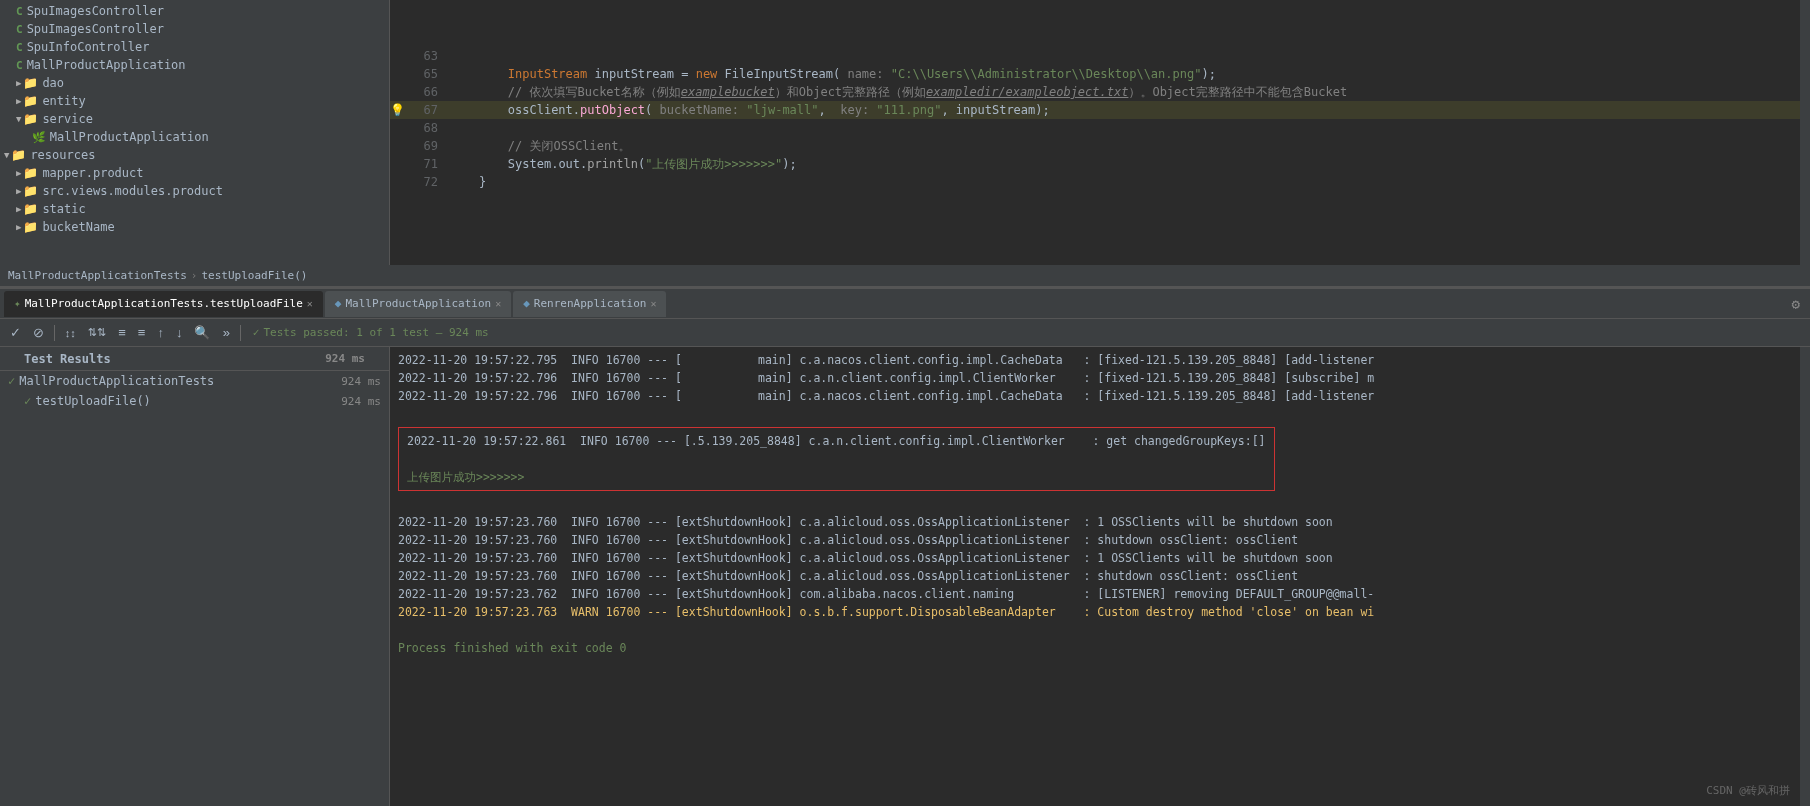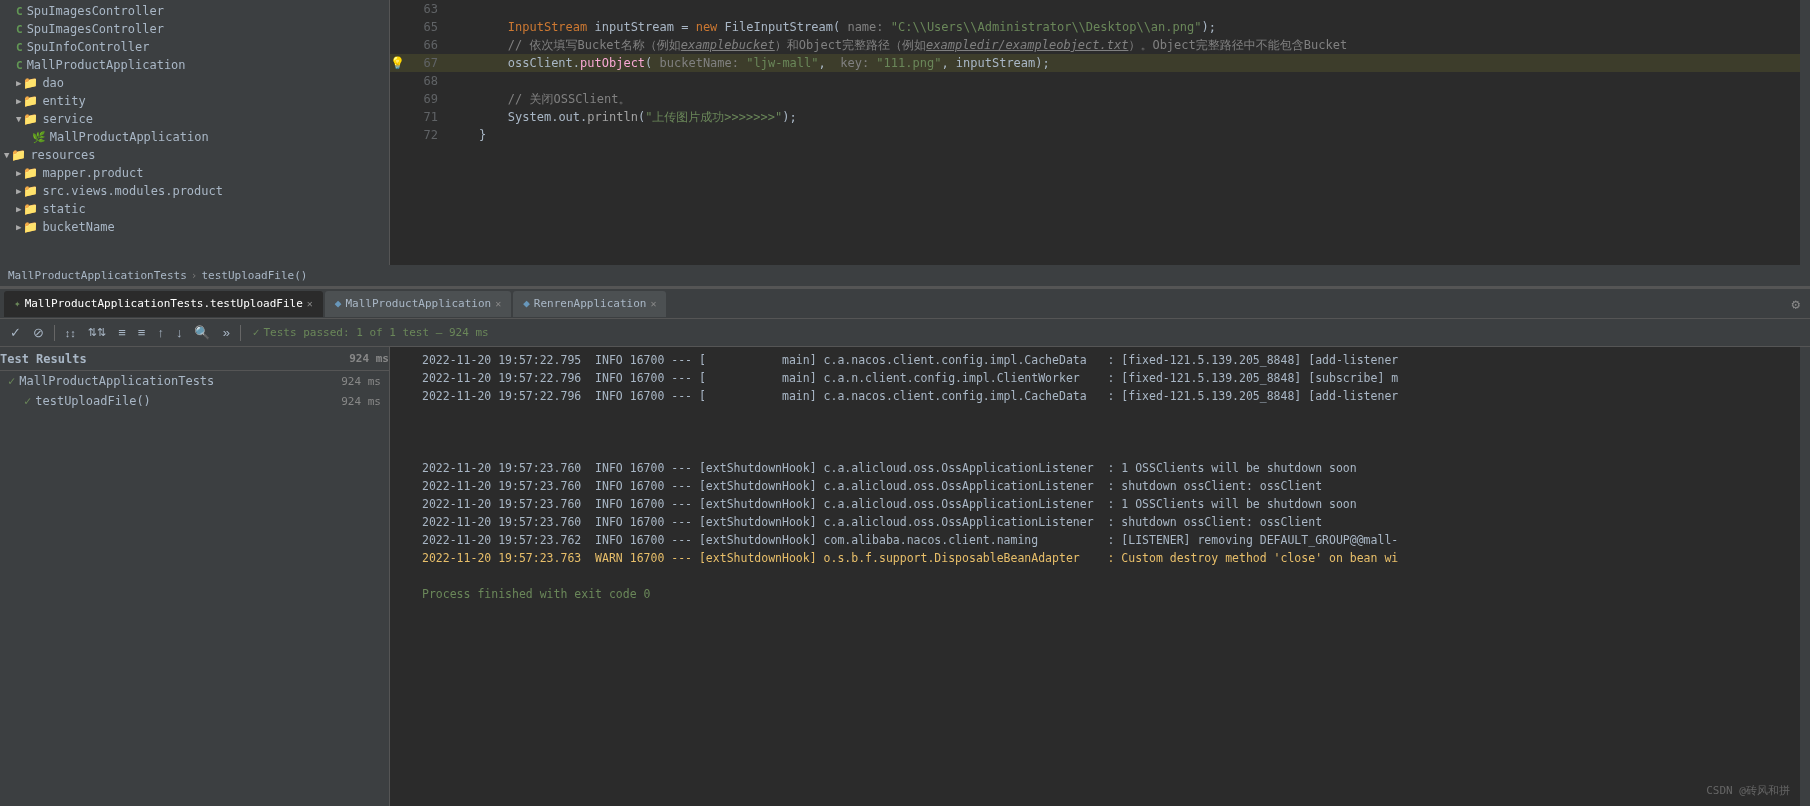--- a/index.html
+++ b/index.html
@@ -47,20 +47,21 @@
     .indent1 { padding-left: 16px; }
     .indent2 { padding-left: 32px; }
     .expand-arrow { color: #aaa; margin-right: 2px; font-size: 9px; }
 
     
     .code-area {
       flex: 1;
       background: #2b2b2b;
       overflow: hidden;
       position: relative;
+      margin-top: 47px;
     }
 
     .code-lines {
       display: flex;
       flex-direction: column;
       padding: 0;
     }
 
     .code-line {
       display: flex;
@@ -205,21 +206,21 @@
       width: 390px;
       background: #3c3f41;
       border-right: 1px solid #555;
       overflow: hidden;
       flex-shrink: 0;
     }
 
     .test-tree-header {
       display: flex;
       align-items: center;
-      padding: 4px 0;
+      padding: 4px 24px;
       font-size: 12px;
       font-weight: bold;
       color: #a9b7c6;
       border-bottom: 1px solid #555;
       height: 24px;
       justify-content: space-between;
     }
 
     .test-item {
       display: flex;
@@ -241,21 +242,20 @@
       padding: 4px 8px;
       font-family: 'Consolas', monospace;
       font-size: 11.5px;
       line-height: 18px;
     }
 
     .log-line {
       display: block;
       white-space: pre;
       color: #a9b7c6;
-      margin-left: 24px;
     }
 
     .log-success { color: #6a8759; }
     .log-warn { color: #e8bf6a; }
     .log-info { color: #a9b7c6; }
 
     .watermark {
       position: fixed;
       bottom: 8px;
       right: 20px;
@@ -466,20 +466,25 @@
         <span>testUploadFile()</span>
         <span class="duration">924 ms</span>
       </div>
     </div>
 
     <div class="log-output">
       <span class="log-line log-info">2022-11-20 19:57:22.795  INFO 16700 --- [           main] c.a.nacos.client.config.impl.CacheData   : [fixed-121.5.139.205_8848] [add-listener</span>
       <span class="log-line log-info">2022-11-20 19:57:22.796  INFO 16700 --- [           main] c.a.n.client.config.impl.ClientWorker    : [fixed-121.5.139.205_8848] [subscribe] m</span>
       <span class="log-line log-info">2022-11-20 19:57:22.796  INFO 16700 --- [           main] c.a.nacos.client.config.impl.CacheData   : [fixed-121.5.139.205_8848] [add-listener</span>
       <br>
+      <div style="border: 1.5px solid #cc3333; display: inline-block; padding: 4px 8px; margin: 4px 0; background: #2b2b2b;">
+        <span class="log-line log-info">2022-11-20 19:57:22.861  INFO 16700 --- [.5.139.205_8848] c.a.n.client.config.impl.ClientWorker    : get changedGroupKeys:[]</span>
+        <br>
+        <span class="log-line" style="color:#6a8759;">上传图片成功&gt;&gt;&gt;&gt;&gt;&gt;&gt;</span>
+      </div>
       <br>
       <br>
       <span class="log-line log-info">2022-11-20 19:57:23.760  INFO 16700 --- [extShutdownHook] c.a.alicloud.oss.OssApplicationListener  : 1 OSSClients will be shutdown soon</span>
       <span class="log-line log-info">2022-11-20 19:57:23.760  INFO 16700 --- [extShutdownHook] c.a.alicloud.oss.OssApplicationListener  : shutdown ossClient: ossClient</span>
       <span class="log-line log-info">2022-11-20 19:57:23.760  INFO 16700 --- [extShutdownHook] c.a.alicloud.oss.OssApplicationListener  : 1 OSSClients will be shutdown soon</span>
       <span class="log-line log-info">2022-11-20 19:57:23.760  INFO 16700 --- [extShutdownHook] c.a.alicloud.oss.OssApplicationListener  : shutdown ossClient: ossClient</span>
       <span class="log-line log-info">2022-11-20 19:57:23.762  INFO 16700 --- [extShutdownHook] com.alibaba.nacos.client.naming          : [LISTENER] removing DEFAULT_GROUP@@mall-</span>
       <span class="log-line log-warn">2022-11-20 19:57:23.763  WARN 16700 --- [extShutdownHook] o.s.b.f.support.DisposableBeanAdapter    : Custom destroy method 'close' on bean wi</span>
       <br>
       <span class="log-line log-success" style="color:#6a8759;">Process finished with exit code 0</span>

